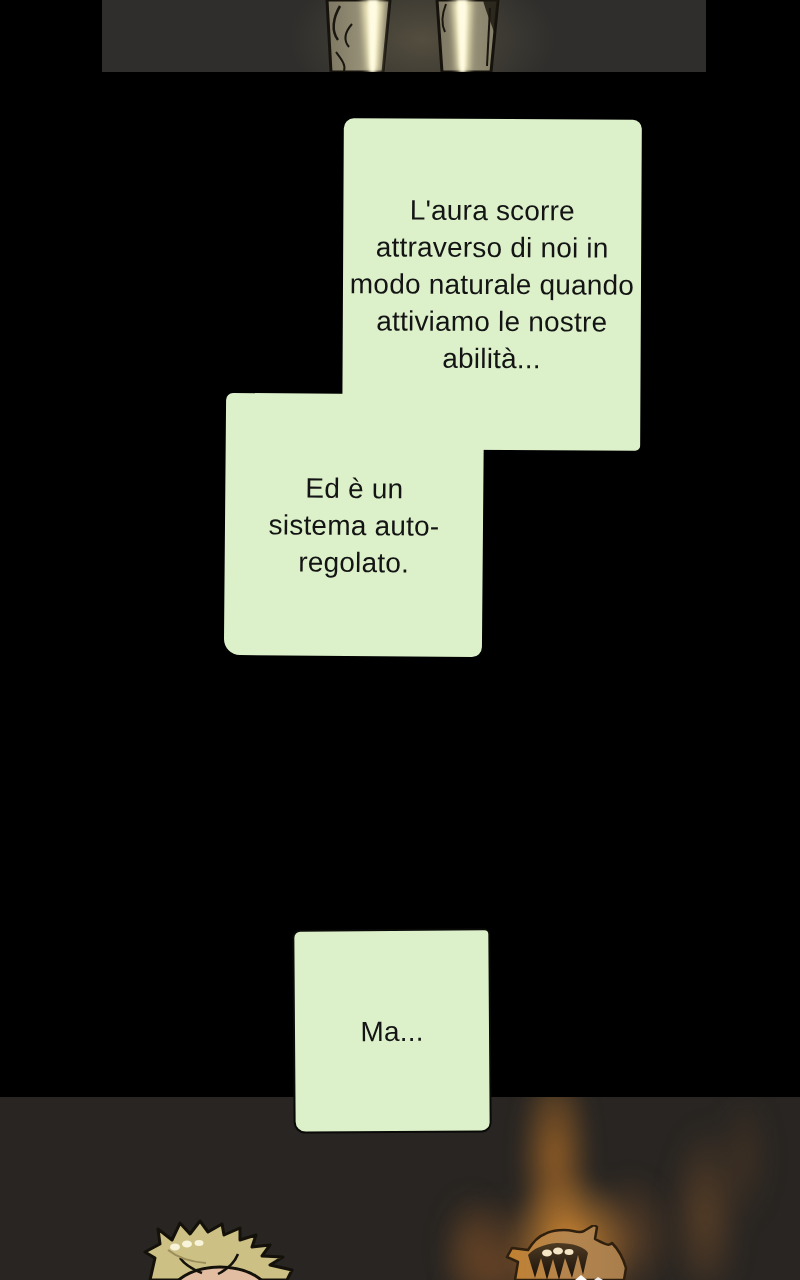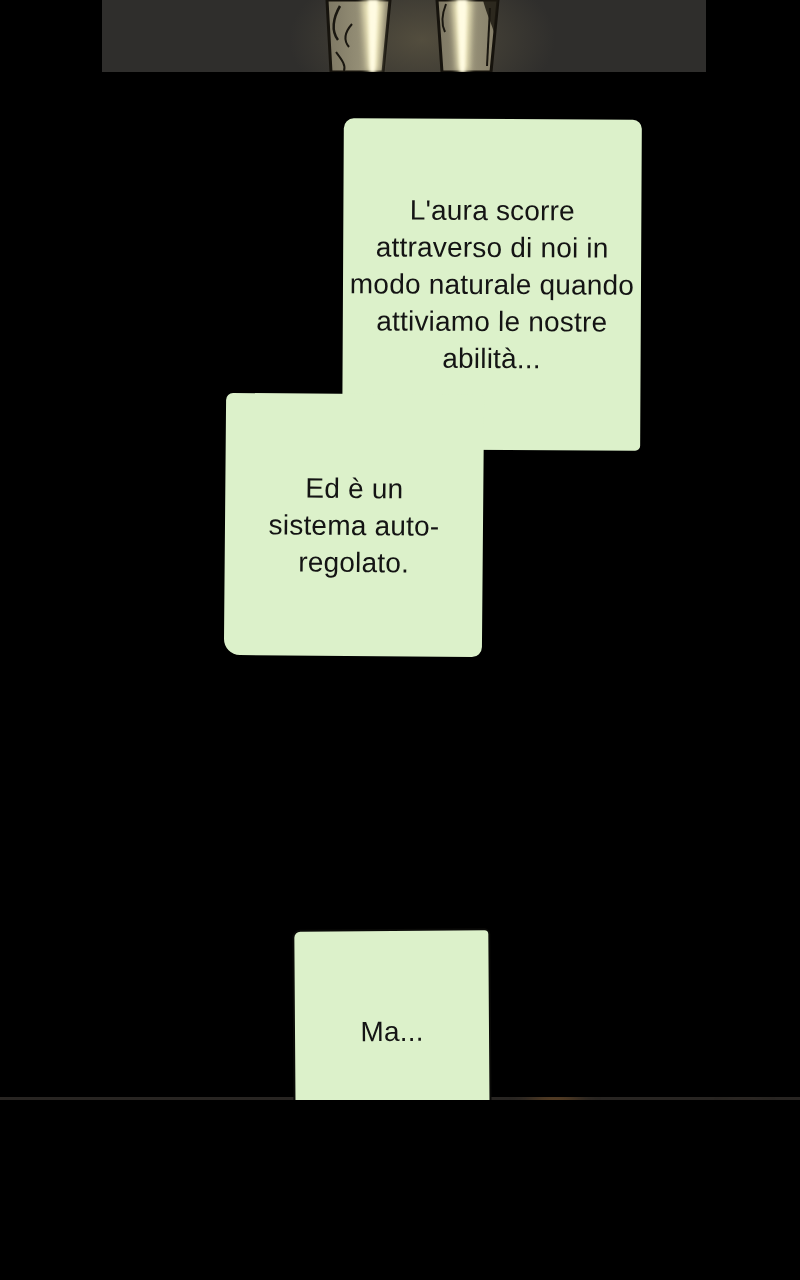--- a/index.html
+++ b/index.html
@@ -1,19 +1,19 @@
 <!DOCTYPE html>
 <html><head>
 <meta charset="utf-8">
 <style>
   html, body { margin: 0; padding: 0; background: #000; }
   #page {
     position: relative;
     width: 800px;
-    height: 1100px;
+    height: 1280px;
     background: #000000;
     overflow: hidden;
     font-family: "Liberation Sans", sans-serif;
   }
 
   
   #top-panel {
     position: absolute;
     left: 102px; top: 0;
     width: 604px; height: 72px;

